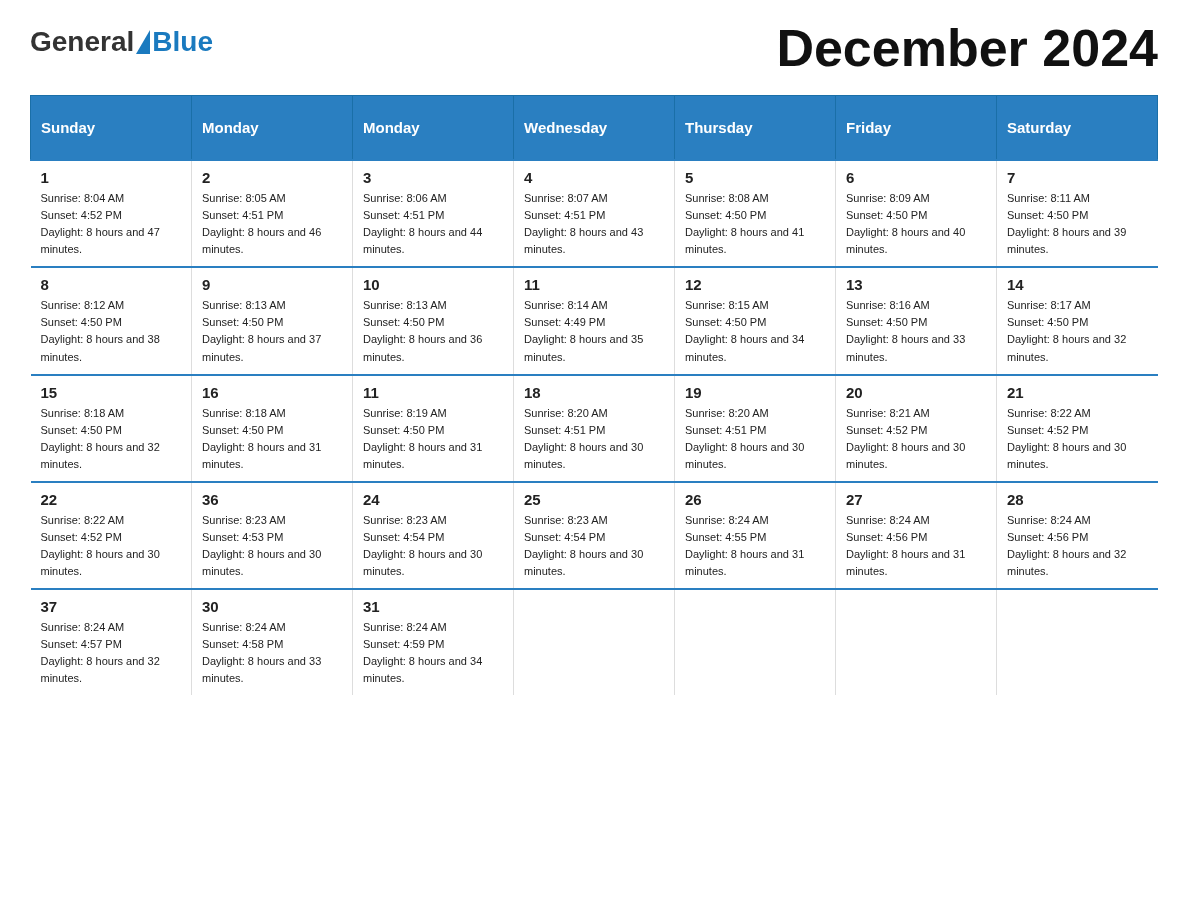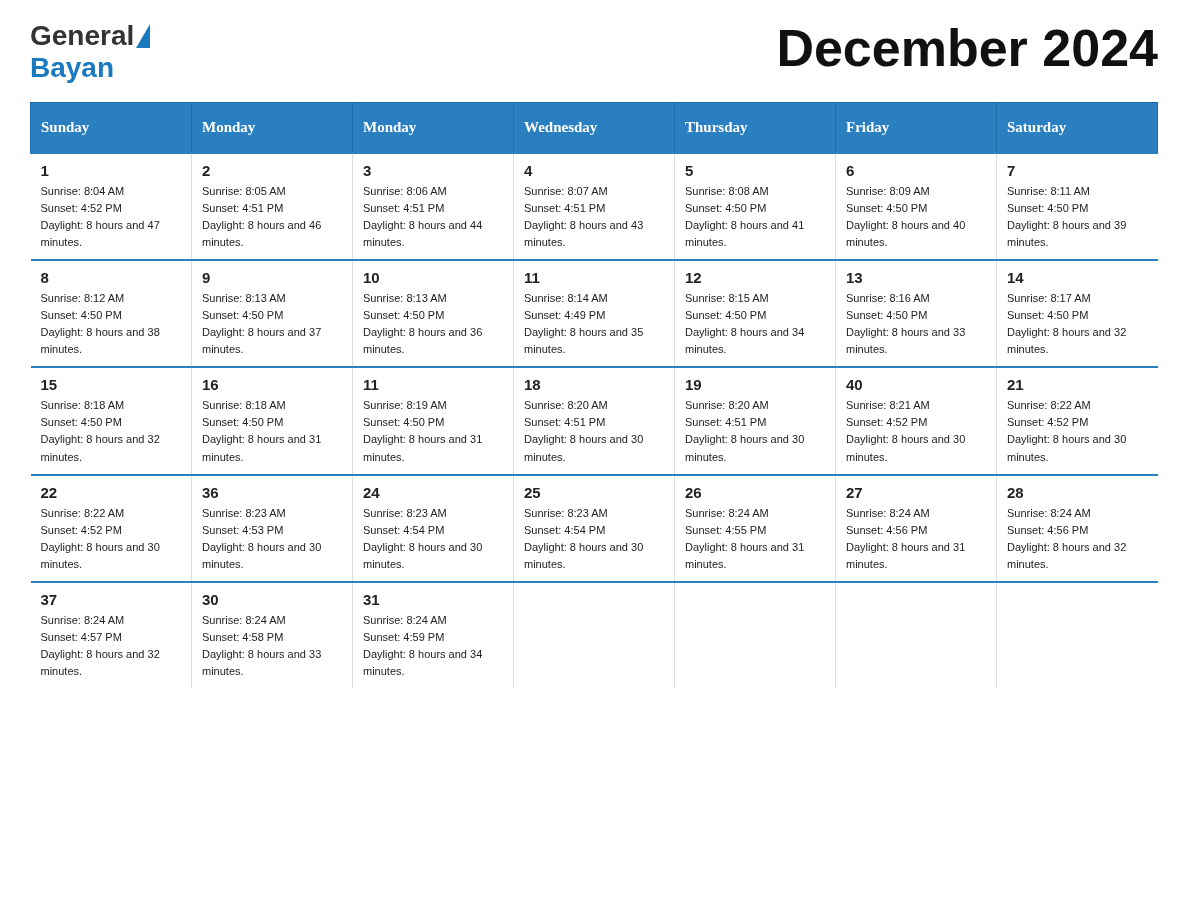--- a/index.html
+++ b/index.html
@@ -11,23 +11,23 @@
       min-height: 918px;
     }
     .header {
       display: flex;
       justify-content: space-between;
       align-items: flex-start;
       margin-bottom: 18px;
     }
     .logo {
       display: flex;
-      flex-direction: column;
-      align-items: flex-start;
-      margin-top: 0;
+      flex-direction: row;
+      align-items: flex-end;
+      margin-top: 6px;
     }
     .logo-text {
       display: flex;
       align-items: center;
       font-size: 28px;
       font-weight: bold;
     }
     .logo-general {
       color: #333;
     }
@@ -59,24 +59,23 @@
     }
     table {
       width: 100%;
       border-collapse: collapse;
     }
     thead tr th {
       background-color: #2a7fc1;
       color: #fff;
       font-size: 15px;
       font-weight: bold;
-      padding: 16px 10px;
+      padding: 23px 10px;
       text-align: left;
       border: 1px solid #1a6fa8;
-      font-family: Liberation Serif, serif;
     }
     tbody tr {
       border-top: 2px solid #2a7fc1;
     }
     tbody tr td {
       vertical-align: top;
       padding: 8px 10px;
       font-size: 13.5px;
       color: #222;
       border-right: 1px solid #ddd;
@@ -100,21 +99,21 @@
   </style>
 </head>
 <body>
 
 <div class="header">
   <div class="logo">
     <div class="logo-text">
       <span class="logo-general">General</span>
       <div class="logo-triangle"></div>
     </div>
-    <span class="logo-blue">Bayan</span>
+    <span class="logo-blue">Blue</span>
   </div>
   <div class="title-block">
     <div class="month-title">December 2024</div>
   </div>
 </div>
 
 <table>
   <thead>
     <tr>
     <th>Sunday</th>
@@ -202,21 +201,21 @@
         </td>
         <td>
           <span class="day-num">18</span>
           <div class="day-info">Sunrise: 8:20 AM<br>Sunset: 4:51 PM<br>Daylight: 8 hours and 30 minutes.</div>
         </td>
         <td>
           <span class="day-num">19</span>
           <div class="day-info">Sunrise: 8:20 AM<br>Sunset: 4:51 PM<br>Daylight: 8 hours and 30 minutes.</div>
         </td>
         <td>
-          <span class="day-num">40</span>
+          <span class="day-num">20</span>
           <div class="day-info">Sunrise: 8:21 AM<br>Sunset: 4:52 PM<br>Daylight: 8 hours and 30 minutes.</div>
         </td>
         <td>
           <span class="day-num">21</span>
           <div class="day-info">Sunrise: 8:22 AM<br>Sunset: 4:52 PM<br>Daylight: 8 hours and 30 minutes.</div>
         </td>
       </tr>
       <tr>
         <td>
           <span class="day-num">22</span>

